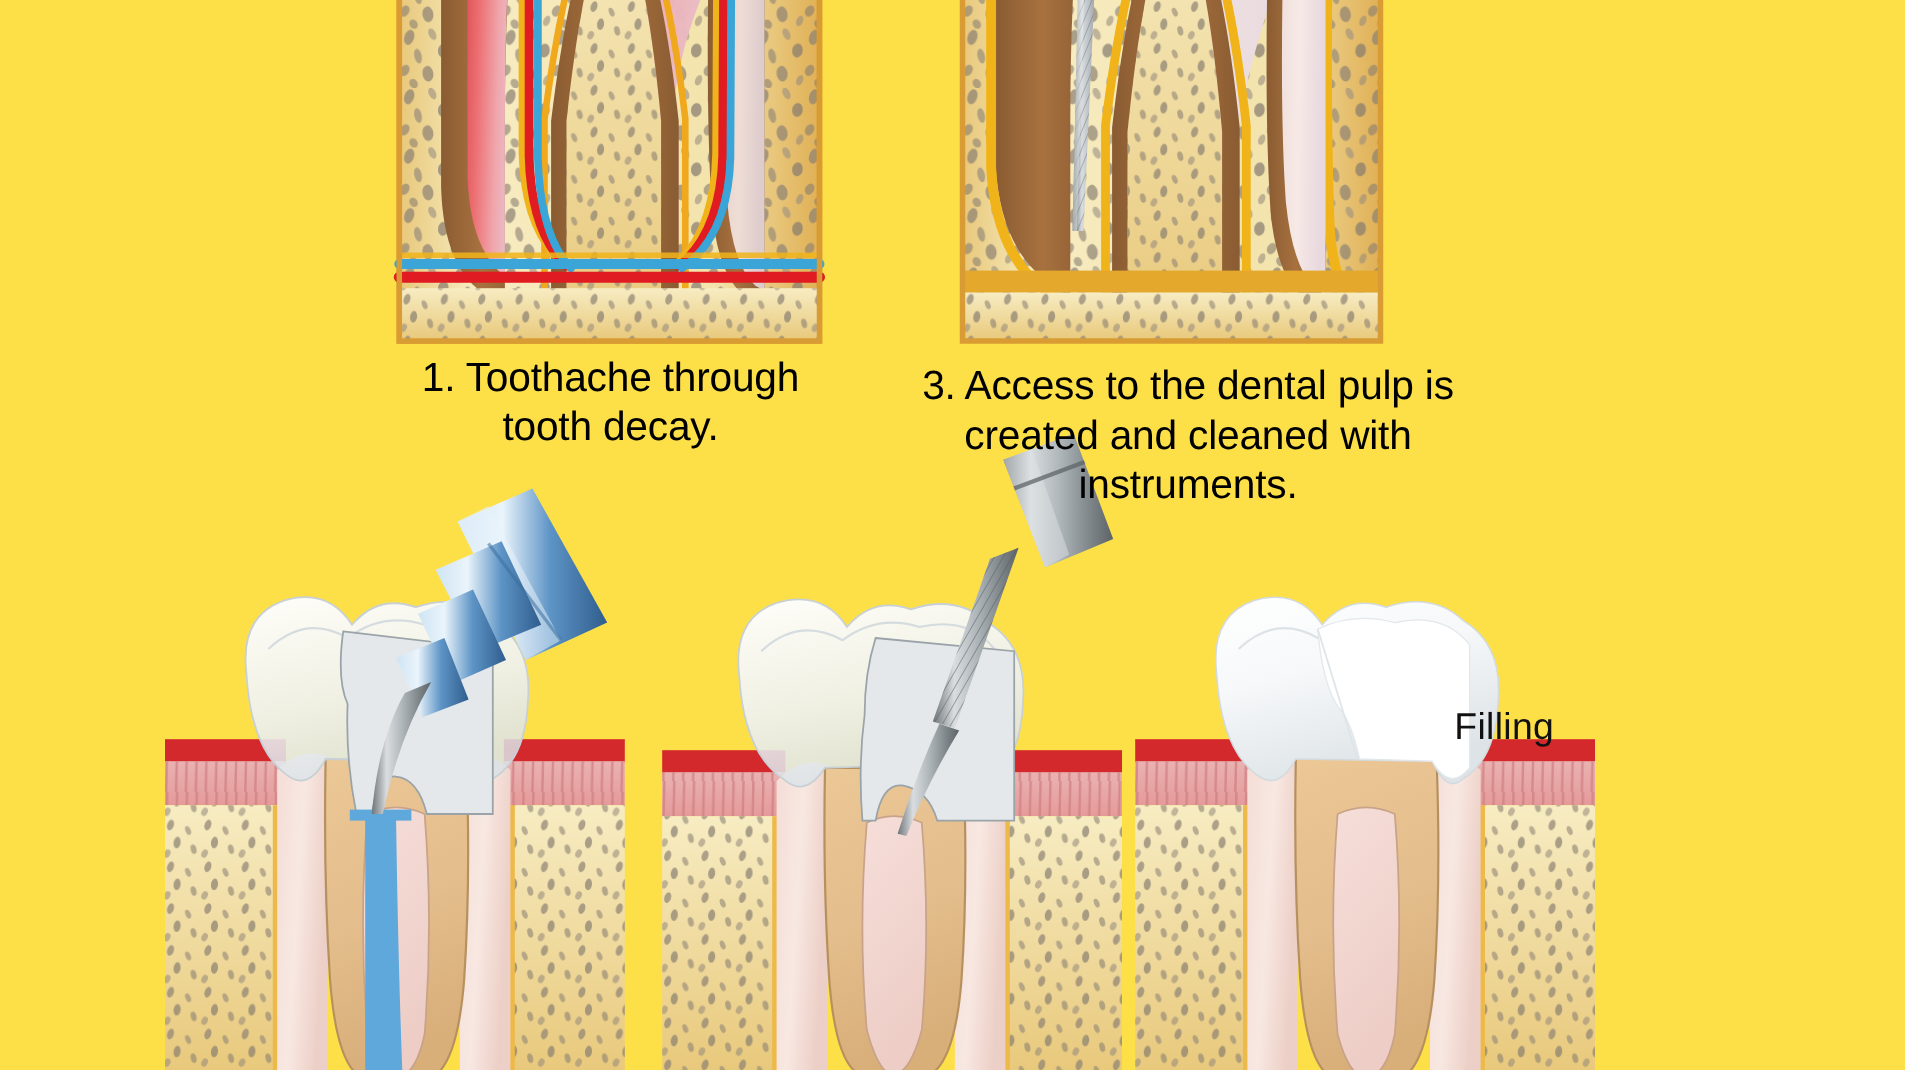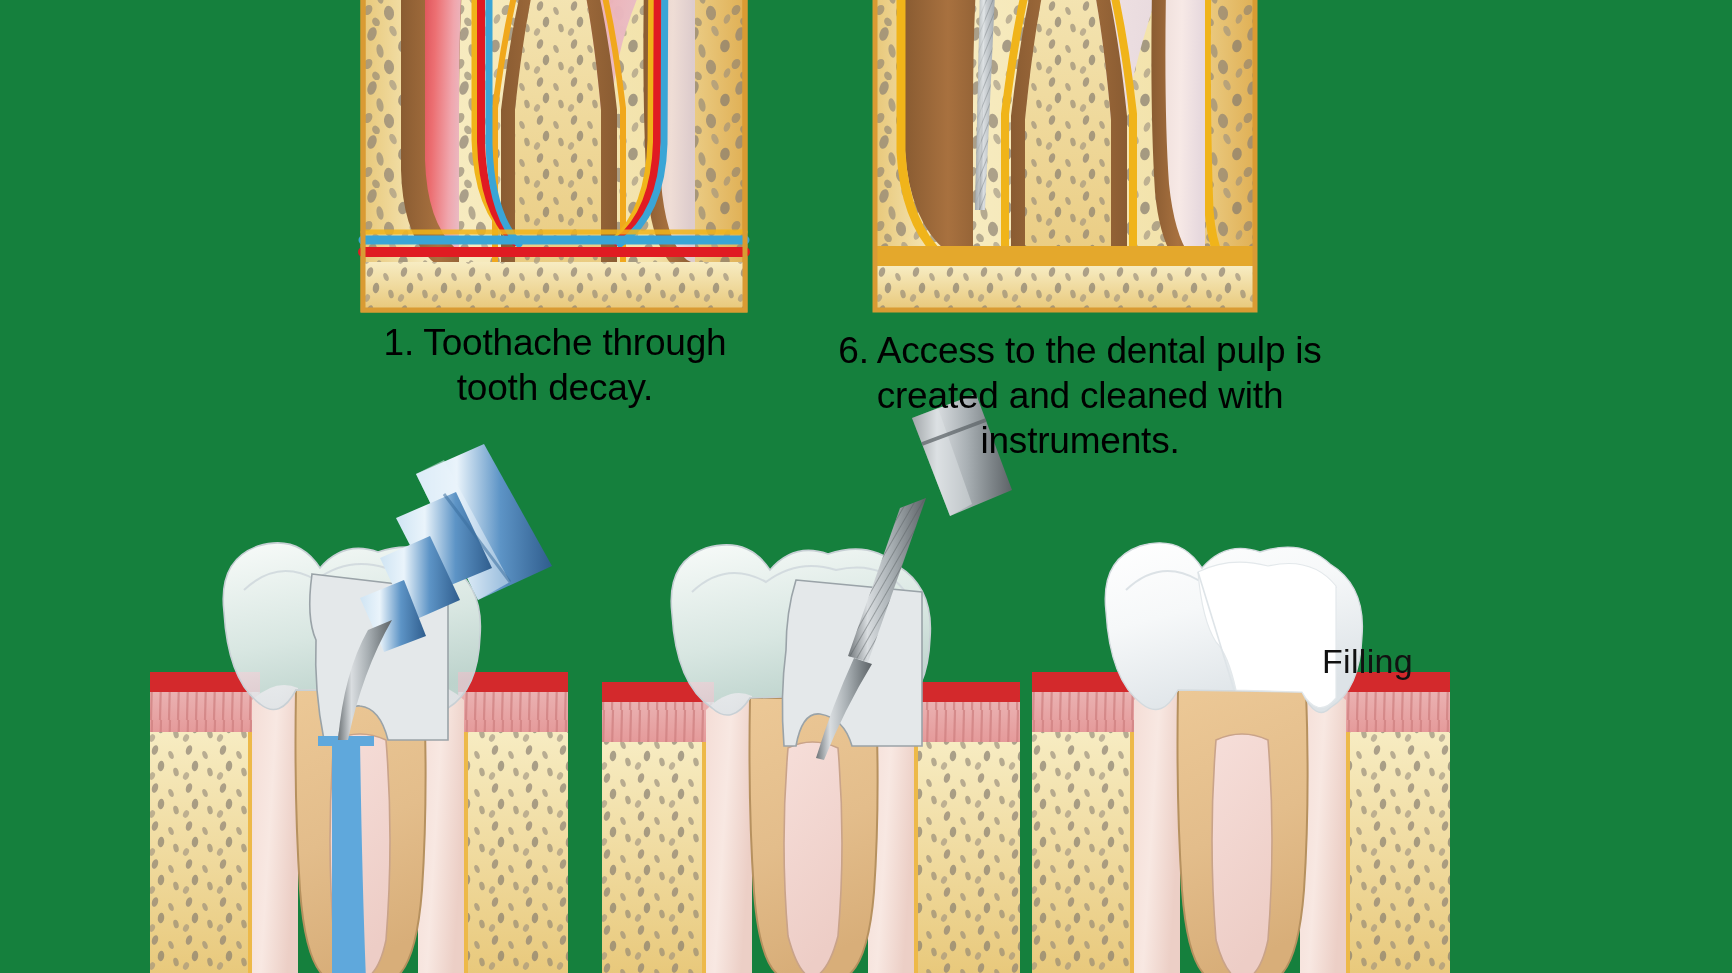--- a/index.html
+++ b/index.html
@@ -1,19 +1,19 @@
 <!DOCTYPE html>
 <html><head>
 <meta charset="utf-8">
 <style>
   html,body{margin:0;padding:0;background:#ffffff;}
   body{width:1732px;height:973px;position:relative;overflow:hidden;
        font-family:"Liberation Sans","DejaVu Sans",sans-serif;}
 
-  .stage{position:absolute;inset:0;width:1732px;height:973px;background:#15803d;}
+  .stage{position:absolute;inset:0;width:1732px;height:973px;background:#fde047;}
 
   
   .caption{position:absolute;text-align:center;color:#000;
            font-family:"Liberation Sans","DejaVu Sans",sans-serif;
            font-size:37px;line-height:1.22;font-weight:400;
            letter-spacing:-0.2px;white-space:pre-line;}
   #cap1{left:365px;top:320px;width:380px;}
   #cap2{left:800px;top:328px;width:560px;}
 
   .filling-label{position:absolute;left:1322px;top:642px;
@@ -357,18 +357,18 @@
 
       <path d="M168 132 Q200 116 238 126 Q282 116 306 146 L306 258
                Q288 280 272 252 L206 250 Q198 214 186 202 Q172 180 168 132 Z" fill="#ffffff" stroke="#e3e8eb" stroke-width="1.2"></path>
       <path d="M168 132 Q186 190 204 250" fill="none" stroke="#dee4e8" stroke-width="1.6"></path>
     </svg>
   </div>
 
   <div class="caption" id="cap1">1. Toothache through
 tooth decay.</div>
 
-  <div class="caption" id="cap2">6. Access to the dental pulp is
+  <div class="caption" id="cap2">3. Access to the dental pulp is
 created and cleaned with instruments.</div>
 
   <div class="filling-label">Filling</div>
 
 </div>
 
 </body></html>

